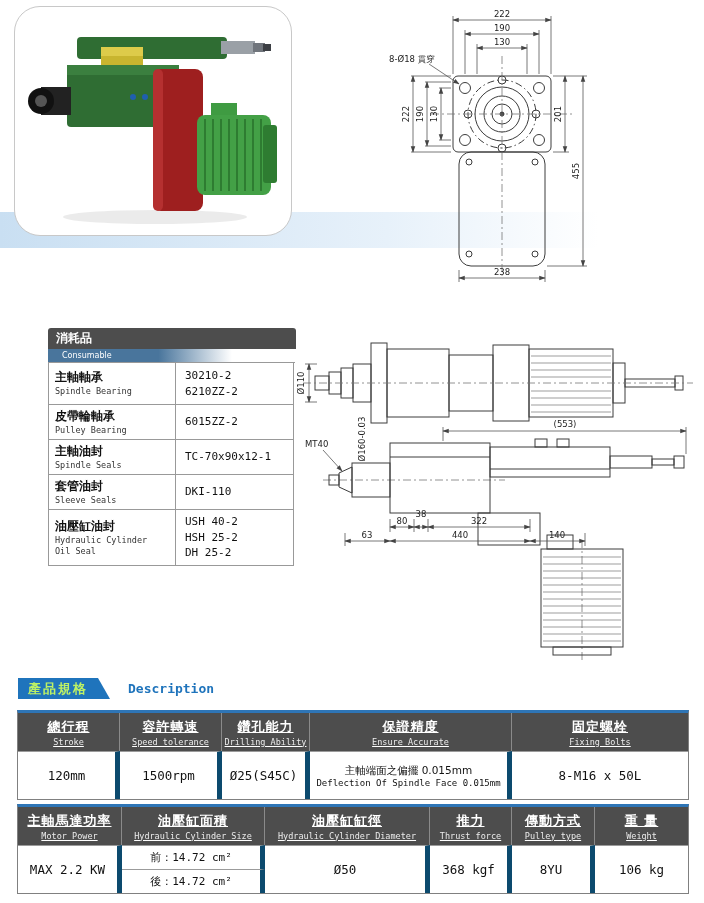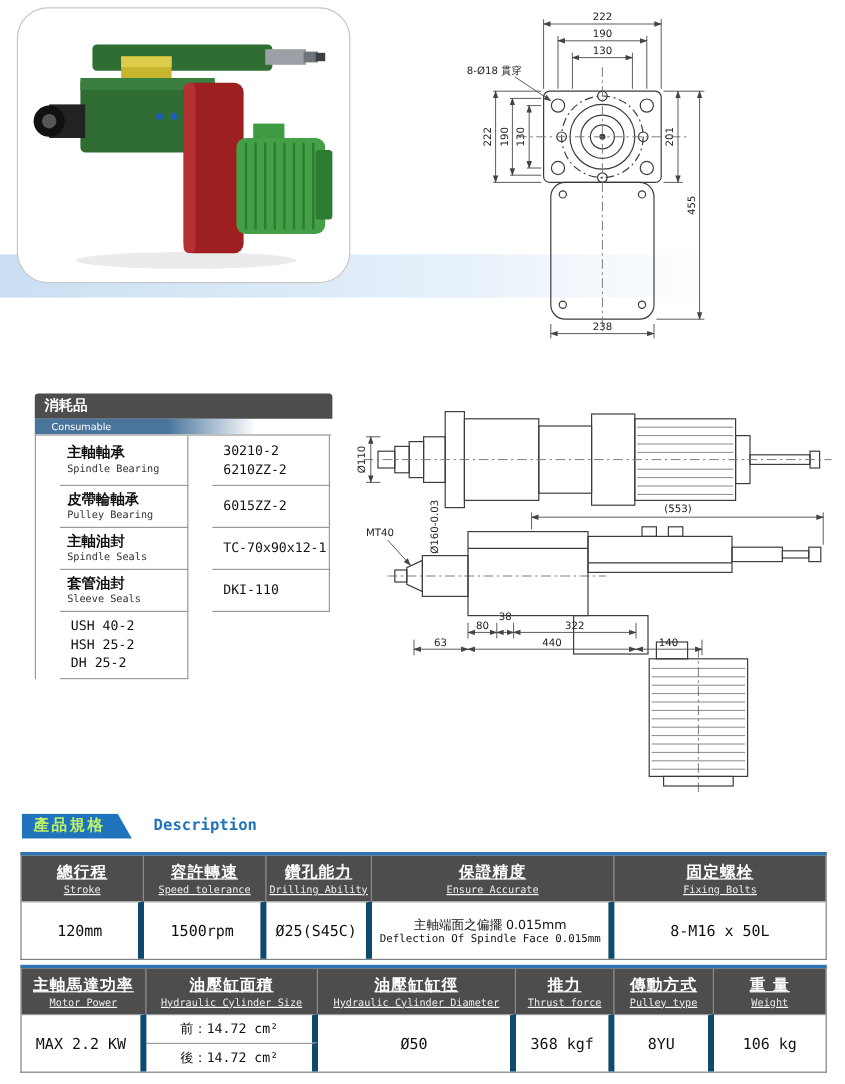--- a/index.html
+++ b/index.html
@@ -15,28 +15,28 @@
   .card{left:14px;top:6px;width:276px;height:228px;background:#fff;border:1px solid #c8c8c8;
         border-radius:26px;z-index:2;overflow:hidden;}
 
   
   .front-svg{left:385px;top:4px;width:260px;height:285px;z-index:1;}
   .side-svg{left:295px;top:335px;width:405px;height:330px;z-index:1;}
   svg text{font-family:"DejaVu Sans","Liberation Sans",sans-serif;}
   .dim{font-size:8.5px;fill:#222;}
 
   
-  .cons{left:29px;top:328px;width:248px;z-index:2;}
+  .cons{left:48px;top:328px;width:248px;z-index:2;}
   .cons-title{background:#4d4d4d;color:#fff;font-size:12px;font-weight:bold;height:21px;
               line-height:21px;padding-left:8px;border-radius:3px 3px 0 0;}
   .cons-sub{background:linear-gradient(90deg,#49759c 60%,rgba(73,117,156,0));color:#fff;
             font-size:8px;height:13px;line-height:13px;padding-left:14px;width:170px;}
   .cons-grid{display:grid;grid-template-columns:127px 118px;grid-template-rows:42px 35px 35px 35px 56px;
              border-left:1px solid #999;border-top:1px solid #999;width:246px;background:#fff;}
-  .cons-grid>div{border-right:1px solid #999;border-bottom:1px solid #999;margin-left:20px;}
+  .cons-grid>div{border-right:1px solid #999;border-bottom:1px solid #999;}
   .clabel{padding:3px 6px;display:flex;flex-direction:column;justify-content:center;}
   .clabel .zh{font-size:12px;font-weight:bold;color:#111;}
   .clabel .en{font-size:8.5px;font-family:"DejaVu Sans Mono","Liberation Mono",monospace;color:#333;white-space:pre-line;line-height:1.3;}
   .cval{display:flex;align-items:center;padding-left:9px;
         font-family:"DejaVu Sans Mono","Liberation Mono",monospace;font-size:11px;
         white-space:pre-line;line-height:1.4;}
 
   
   .desc{left:18px;top:678px;width:670px;height:22px;z-index:2;}
   .desc-tab{position:absolute;left:0;top:0;height:21px;line-height:21px;padding:0 22px 0 10px;
@@ -303,20 +303,25 @@
       <div class="clabel">
         <span class="zh">主軸油封</span>
         <span class="en">Spindle Seals</span>
       </div>
       <div class="cval">TC-70x90x12-1</div>
       <div class="clabel">
         <span class="zh">套管油封</span>
         <span class="en">Sleeve Seals</span>
       </div>
       <div class="cval">DKI-110</div>
+      <div class="clabel">
+        <span class="zh">油壓缸油封</span>
+        <span class="en">Hydraulic Cylinder
+Oil Seal</span>
+      </div>
       <div class="cval">USH 40-2
 HSH 25-2
 DH 25-2</div>
     </div>
   </div>
 
   <div class="abs desc">
     <div class="desc-tab">產品規格</div>
     <div class="desc-en">Description</div>
   </div>

